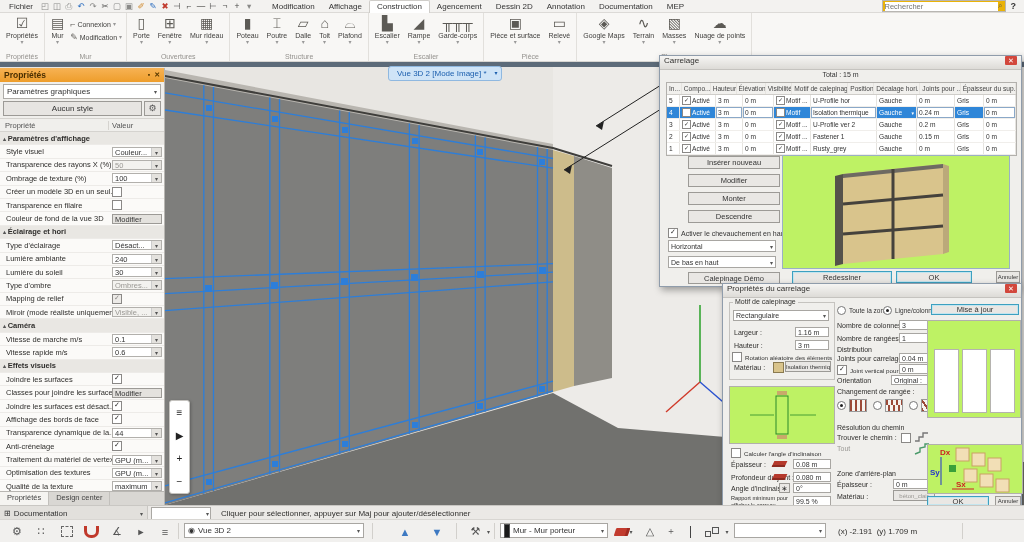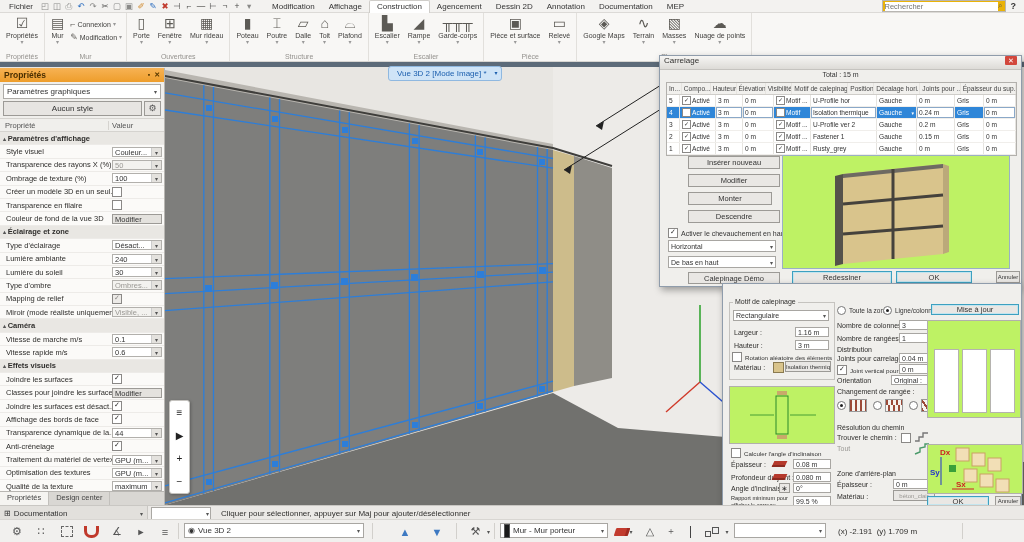--- a/index.html
+++ b/index.html
@@ -508,21 +508,21 @@
         <div class="prow button">
           <span class="plabel">Couleur de fond de la vue 3D</span>
           <span class="pctl">
 
             <span class="vtext">Modifier</span>
 
           </span>
         </div>
 
         <div class="prow section">
-          <span class="plabel">Éclairage et zone</span>
+          <span class="plabel">Éclairage et hori</span>
           <span class="pctl">
 
             <span class="vtext"></span>
 
           </span>
         </div>
 
         <div class="prow select">
           <span class="plabel">Type d'éclairage</span>
           <span class="pctl">
@@ -814,21 +814,21 @@
             <span class="ct-c w6 c-motif">Rusty_grey</span>
             <span class="ct-c w7 c-pos">Gauche</span>
             <span class="ct-c w8 c-decal">0 m</span>
             <span class="ct-c w9 c-joints">Gris</span>
             <span class="ct-c w10 c-ep">0 m</span>
           </div>
         </div>
     </div>
     <span class="btn" style="left:28px;top:100px;width:92px;height:13px;line-height:12px">Insérer nouveau</span>
     <span class="btn" style="left:28px;top:118px;width:92px;height:13px;line-height:12px">Modifier</span>
-    <span class="btn" style="left:28px;top:136px;width:84px;height:13px;line-height:12px">Monter</span>
+    <span class="btn" style="left:28px;top:136px;width:92px;height:13px;line-height:12px">Monter</span>
     <span class="btn" style="left:28px;top:154px;width:92px;height:13px;line-height:12px">Descendre</span>
     <span class="cbx checked" style="left:8px;top:172px">
       <span class="box"></span>
       <span>Activer le chevauchement en hauteur</span>
     </span>
     <span class="ddl" style="left:8px;top:184px;width:108px;height:12px">
       <span>Horizontal</span>
         <span class="car"></span>
       </span>
     <span class="ddl" style="left:8px;top:200px;width:108px;height:12px">
@@ -848,20 +848,24 @@
           <line x1="60" y1="78" x2="160" y2="70"></line>
         </g>
       </svg>
     </div>
     <span class="btn teal" style="left:132px;top:215px;width:100px;height:30px;line-height:11px">Redessiner</span>
     <span class="btn teal" style="left:236px;top:215px;width:76px;height:12px;line-height:11px">OK</span>
     <span class="btn" style="left:336px;top:215px;width:24px;height:12px;line-height:11px;font-size:6px">Annuler</span>
   </div>
 
   <div class="dlg" style="left:722px;top:283px;width:300px;height:229px">
+    <div class="dlg-title">
+      <span>Propriétés du carrelage</span>
+      <span class="dlg-close">✕</span>
+    </div>
     <div class="grpbox" style="left:6px;top:18px;width:104px;height:76px"></div>
     <span class="grplbl" style="left:10px;top:14px">Motif de calepinage</span>
     <span class="ddl" style="left:10px;top:26px;width:96px;height:11px">
       <span>Rectangulaire</span>
         <span class="car"></span>
       </span>
     <span class="lbl" style="left:11px;top:45px">Largeur :</span>
     <span class="fld" style="left:72px;top:43px;width:34px;height:10px">1.16 m</span>
     <span class="lbl" style="left:11px;top:58px">Hauteur :</span>
     <span class="fld" style="left:72px;top:56px;width:34px;height:10px">3 m</span>

